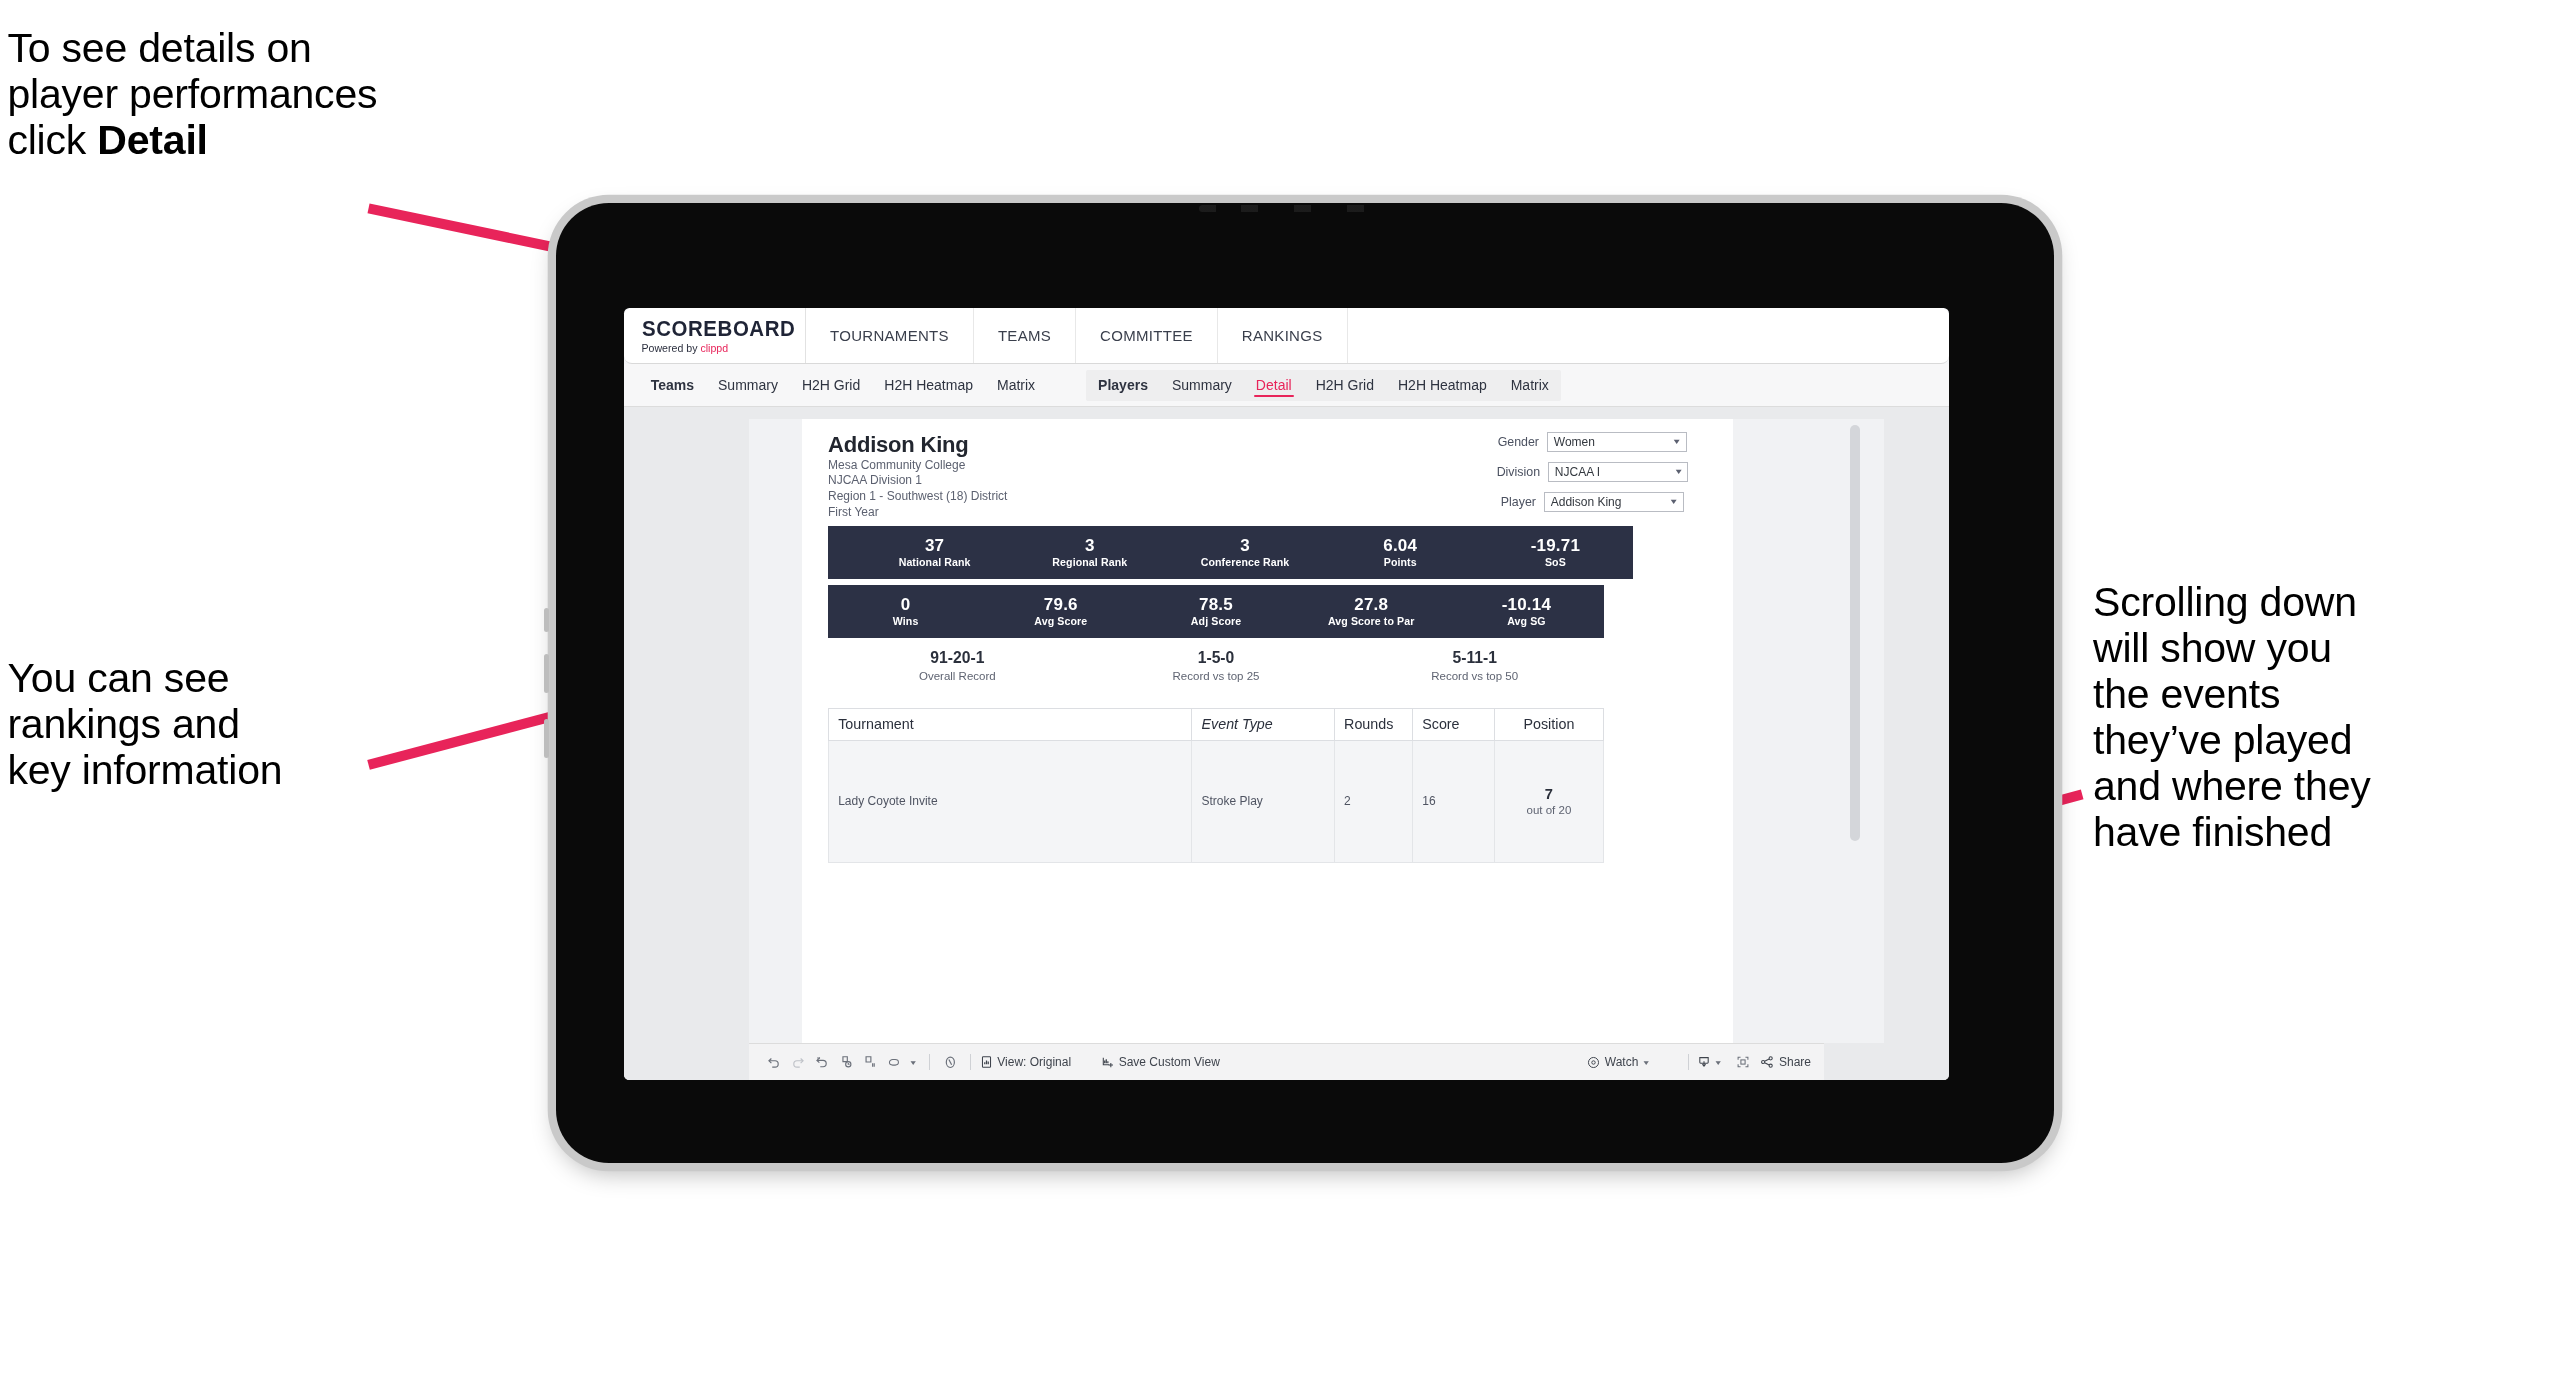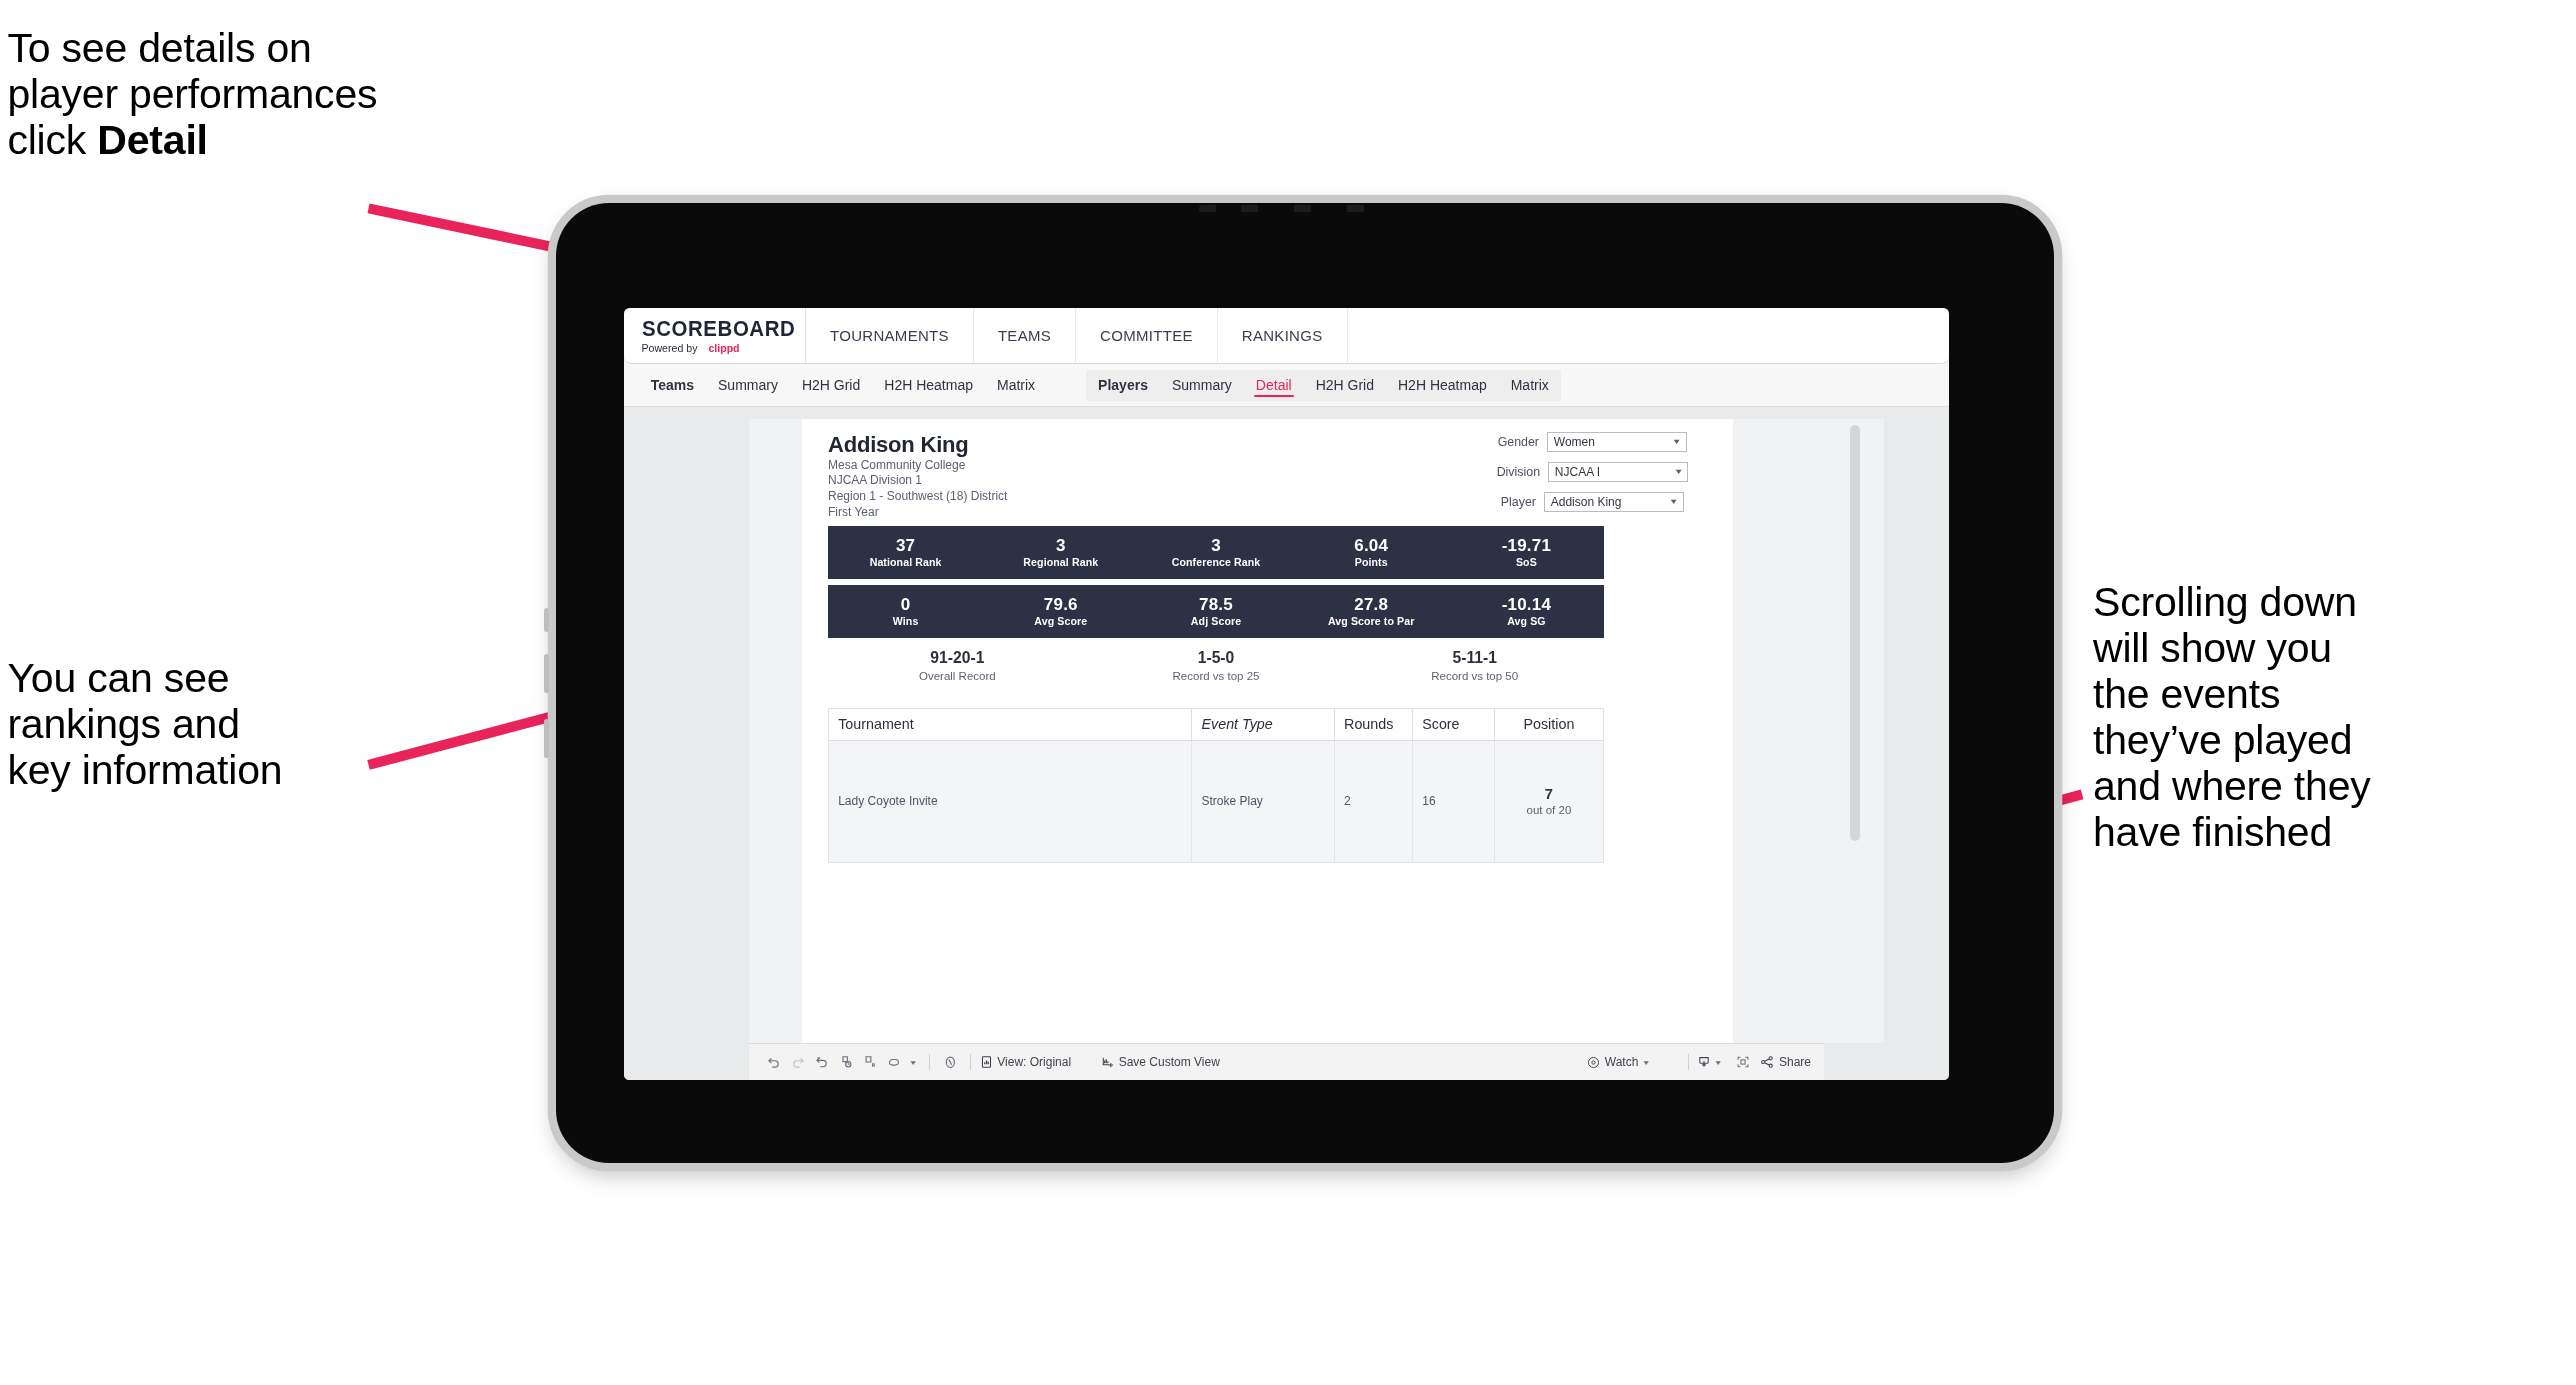--- a/index.html
+++ b/index.html
@@ -71,21 +71,21 @@
     padding-left:17.5px;box-sizing:border-box;
     border-right:0.9px solid #e2e2e2;
   }
   #brand-title{
     font-family:"Liberation Sans", sans-serif;
     font-weight:700;font-size:22px;letter-spacing:0.6px;
     color:#1f2436;line-height:1;
     transform:scaleX(0.93);transform-origin:left center;
   }
   #brand-sub{font-size:10.6px;color:#2b2f3e;margin-top:2.8px;line-height:1;}
-  #brand-sub .cl{color:#e8245a;font-weight:700;margin-left:8px;}
+  #brand-sub .cl{color:#e8245a;font-weight:400;}
   .topnav-item{
     display:flex;align-items:center;padding:0 24px;
     font-size:15px;color:#3a3f4c;letter-spacing:0.3px;
     border-right:0.9px solid #e8e8e8;cursor:pointer;
   }
   #topnav-rest{flex:1;}
 
   
   #subbar{
     height:43px;background:#f7f7f8;flex:none;
@@ -140,21 +140,21 @@
     display:flex;align-items:center;justify-content:space-between;
     padding:0 5.5px;font-size:12px;color:#33383f;cursor:pointer;
   }
   .caret{font-size:7.4px;color:#5b6070;line-height:1;transform:scaleX(1.35);}
 
   
   .band{
     position:absolute;left:26px;width:776px;height:53px;
     background:#2c3145;display:flex;align-items:center;
   }
-  #band1{top:107px;}
+  #band1{top:107px;padding-left:29px;}
   #band2{top:166px;}
   .band-cell{flex:1;text-align:center;color:#ffffff;}
   .band-val{font-size:17px;font-weight:700;line-height:1.12;letter-spacing:0.2px;}
   .band-lbl{font-size:10.6px;font-weight:700;line-height:1.35;letter-spacing:0.1px;}
 
   
   #records{position:absolute;left:26px;top:230px;width:776px;display:flex;}
   .rec-cell{flex:1;text-align:center;}
   .rec-val{font-size:15.7px;font-weight:700;color:#2b303c;line-height:1.2;}
   .rec-lbl{font-size:11.5px;color:#5f6472;line-height:1.4;}

